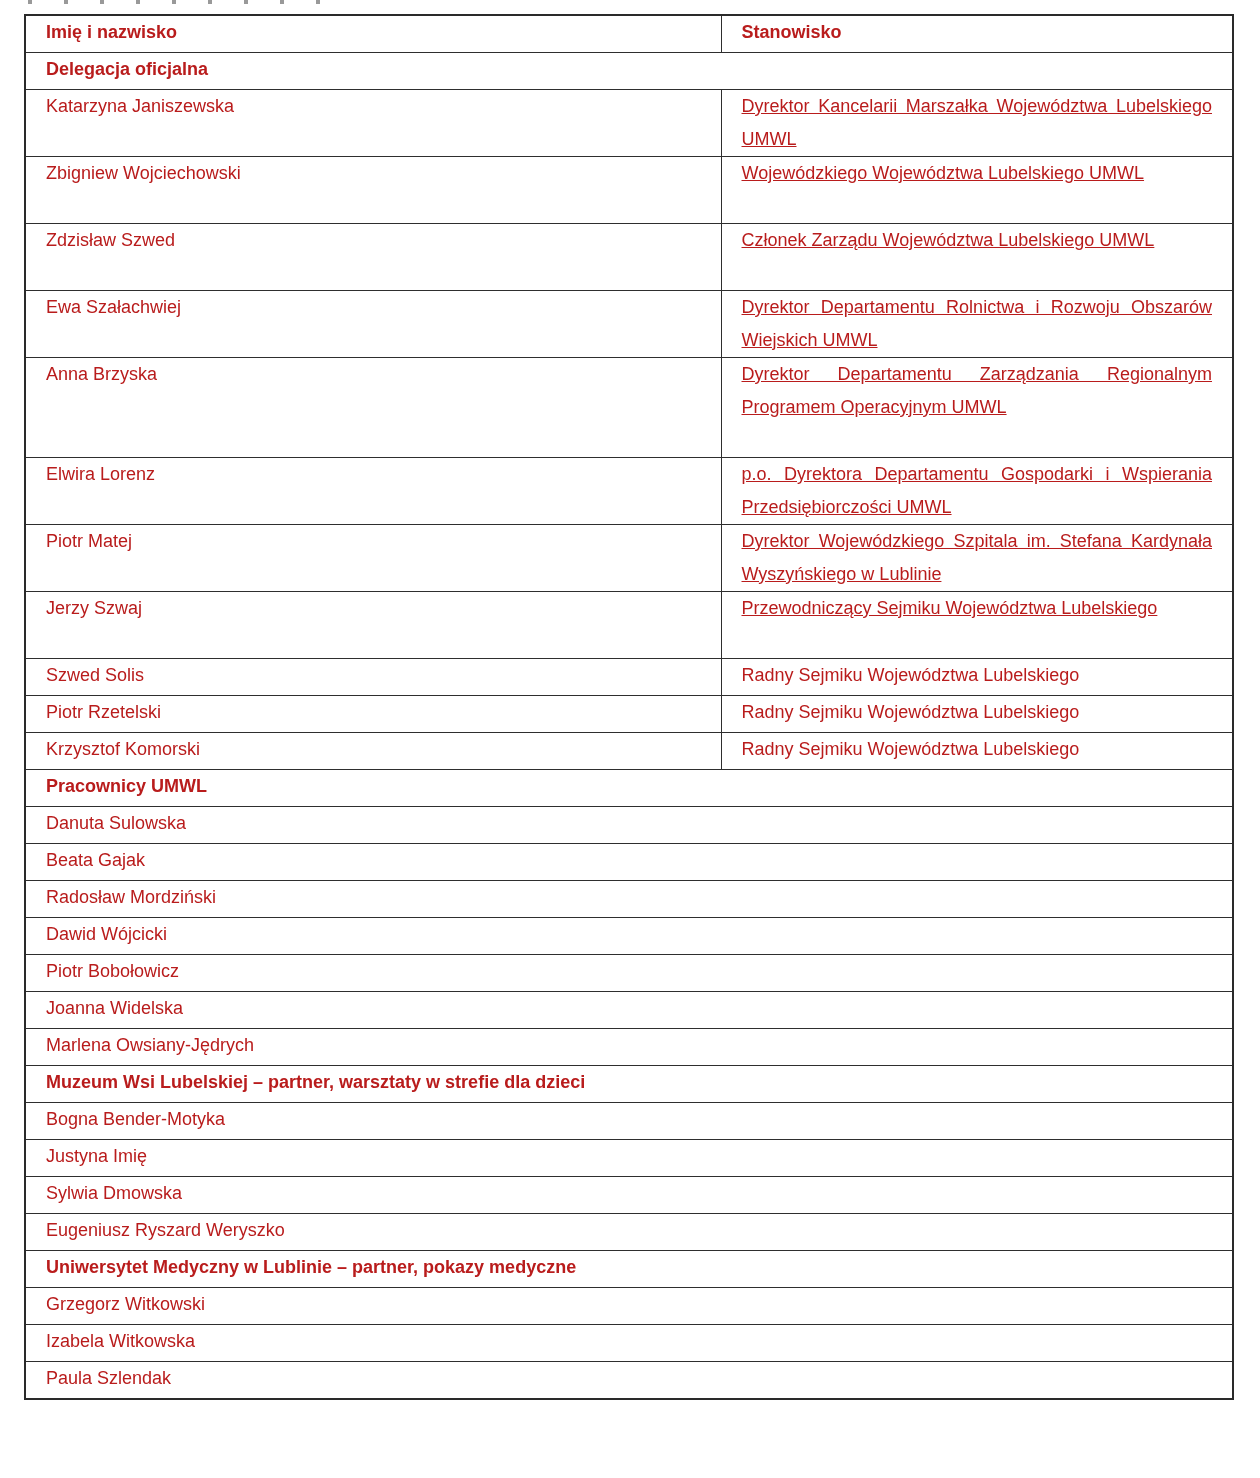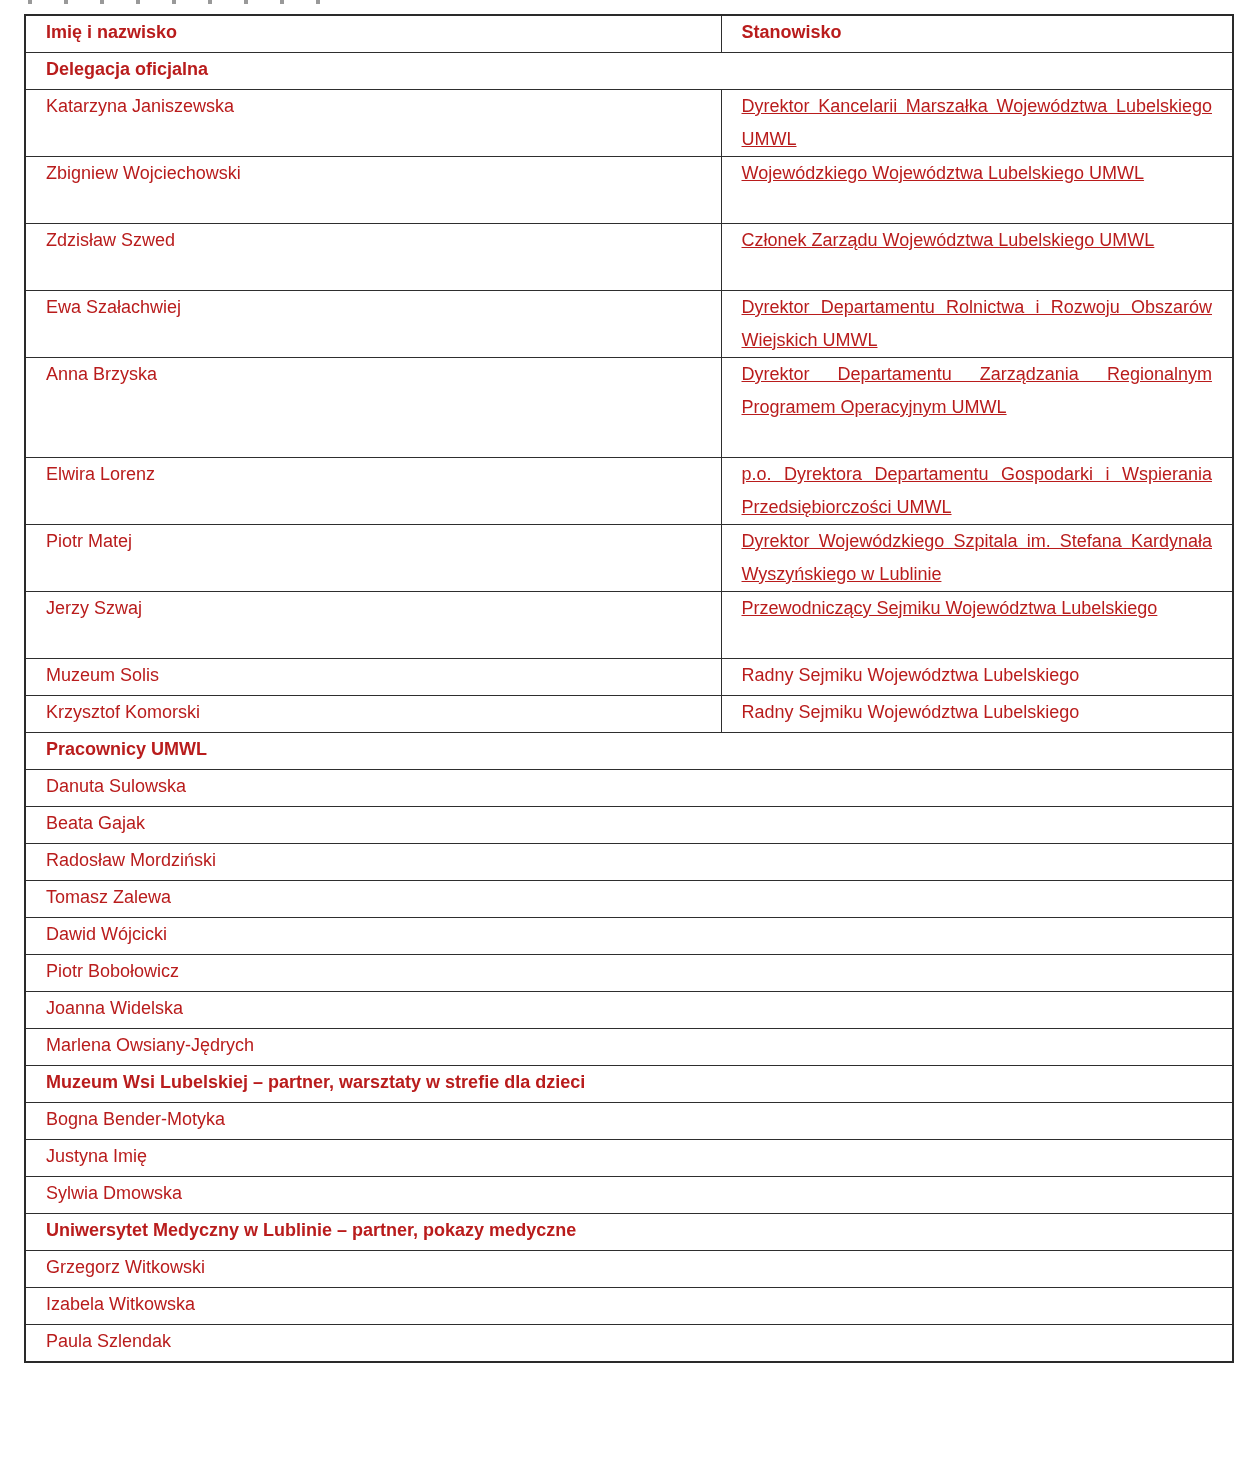--- a/index.html
+++ b/index.html
@@ -77,42 +77,43 @@
     </tr>
     <tr class="r2">
       <td>Piotr Matej</td>
       <td class="pos">Dyrektor Wojewódzkiego Szpitala im. Stefana Kardynała Wyszyńskiego w Lublinie</td>
     </tr>
     <tr class="r2">
       <td>Jerzy Szwaj</td>
       <td class="pos">Przewodniczący Sejmiku Województwa Lubelskiego</td>
     </tr>
     <tr class="r1">
-      <td>Muzeum Solis</td>
+      <td>Szwed Solis</td>
+      <td>Radny Sejmiku Województwa Lubelskiego</td>
+    </tr>
+    <tr class="r1">
+      <td>Piotr Rzetelski</td>
       <td>Radny Sejmiku Województwa Lubelskiego</td>
     </tr>
     <tr class="r1">
       <td>Krzysztof Komorski</td>
       <td>Radny Sejmiku Województwa Lubelskiego</td>
     </tr>
 
     <tr class="s1">
       <td class="section" colspan="2">Pracownicy UMWL</td>
     </tr>
     <tr class="r1">
         <td colspan="2">Danuta Sulowska</td>
       </tr>
     <tr class="r1">
         <td colspan="2">Beata Gajak</td>
       </tr>
     <tr class="r1">
         <td colspan="2">Radosław Mordziński</td>
-      </tr>
-    <tr class="r1">
-        <td colspan="2">Tomasz Zalewa</td>
       </tr>
     <tr class="r1">
         <td colspan="2">Dawid Wójcicki</td>
       </tr>
     <tr class="r1">
         <td colspan="2">Piotr Bobołowicz</td>
       </tr>
     <tr class="r1">
         <td colspan="2">Joanna Widelska</td>
       </tr>
@@ -125,20 +126,23 @@
     </tr>
     <tr class="r1">
         <td colspan="2">Bogna Bender-Motyka</td>
       </tr>
     <tr class="r1">
         <td colspan="2">Justyna Imię</td>
       </tr>
     <tr class="r1">
         <td colspan="2">Sylwia Dmowska</td>
       </tr>
+    <tr class="r1">
+        <td colspan="2">Eugeniusz Ryszard Weryszko</td>
+      </tr>
 
     <tr class="s1">
       <td class="section" colspan="2">Uniwersytet Medyczny w Lublinie – partner, pokazy medyczne</td>
     </tr>
     <tr class="r1">
         <td colspan="2">Grzegorz Witkowski</td>
       </tr>
     <tr class="r1">
         <td colspan="2">Izabela Witkowska</td>
       </tr>

